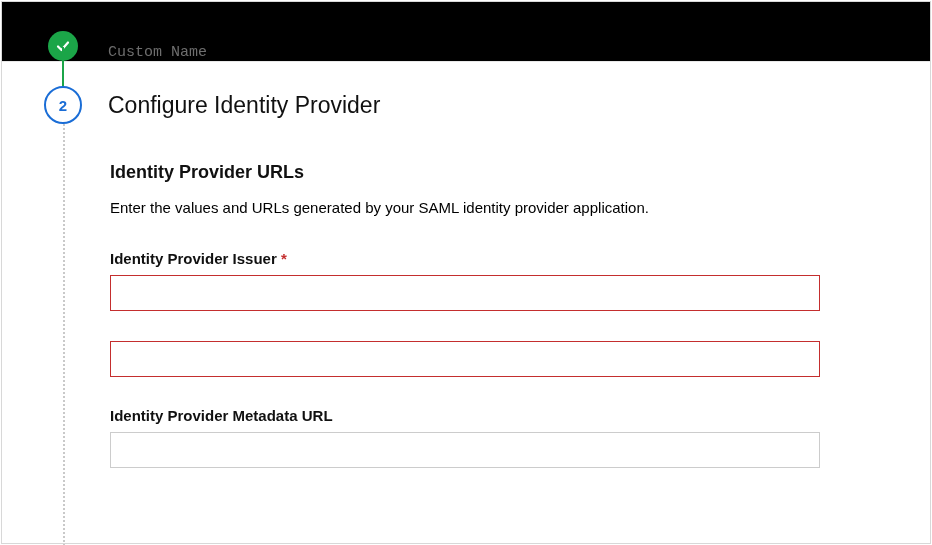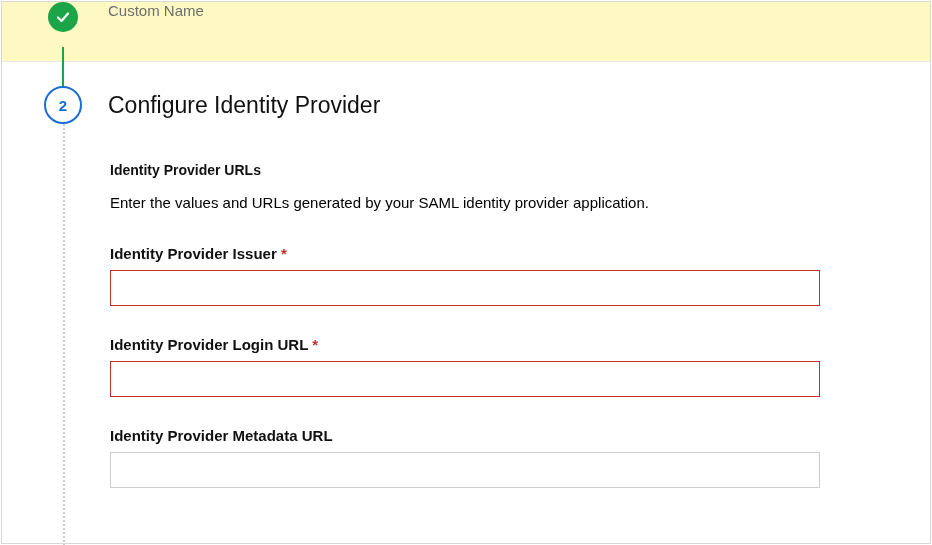--- a/index.html
+++ b/index.html
@@ -15,26 +15,27 @@
       overflow: hidden;
     }
     .container {
       border: 1px solid #d8d8d8;
       width: 930px;
       height: 543px;
       margin: 1px;
       position: relative;
     }
     .step1-header {
-      background: #fef9c3;
+      background: #000000;
       height: 60px;
       display: flex;
-      align-items: flex-start;
+      align-items: flex-end;
       padding-left: 46px;
       border-bottom: 1px solid #e8e8e8;
+      font-family: Liberation Mono, monospace;
     }
     .step1-circle {
       width: 30px;
       height: 30px;
       border-radius: 50%;
       background: #1ba548;
       display: flex;
       align-items: center;
       justify-content: center;
       flex-shrink: 0;
@@ -92,21 +93,21 @@
       font-size: 23px;
       font-weight: 400;
       color: #111;
     }
     .content-area {
       padding-left: 108px;
       padding-right: 110px;
       padding-top: 38px;
     }
     .section-title {
-      font-size: 14px;
+      font-size: 18px;
       font-weight: 700;
       color: #111;
       margin-bottom: 16px;
     }
     .section-desc {
       font-size: 15px;
       color: #000000;
       margin-bottom: 34px;
     }
     .field {
@@ -164,24 +165,20 @@
 
     <div class="field">
       <label class="field-label">
         <span>Identity Provider Issuer</span>
         <span class="required">*</span>
       </label>
       <input type="text" class="field-input error" value="" style="">
     </div>
 
     <div class="field">
-      <label class="field-label">
-        <span>Identity Provider Login URL</span>
-        <span class="required">*</span>
-      </label>
       <input type="text" class="field-input error" value="" style="">
     </div>
 
     <div class="field">
       <label class="field-label">
         <span>Identity Provider Metadata URL</span>
       </label>
       <input type="text" class="field-input" value="" style="">
     </div>
 

